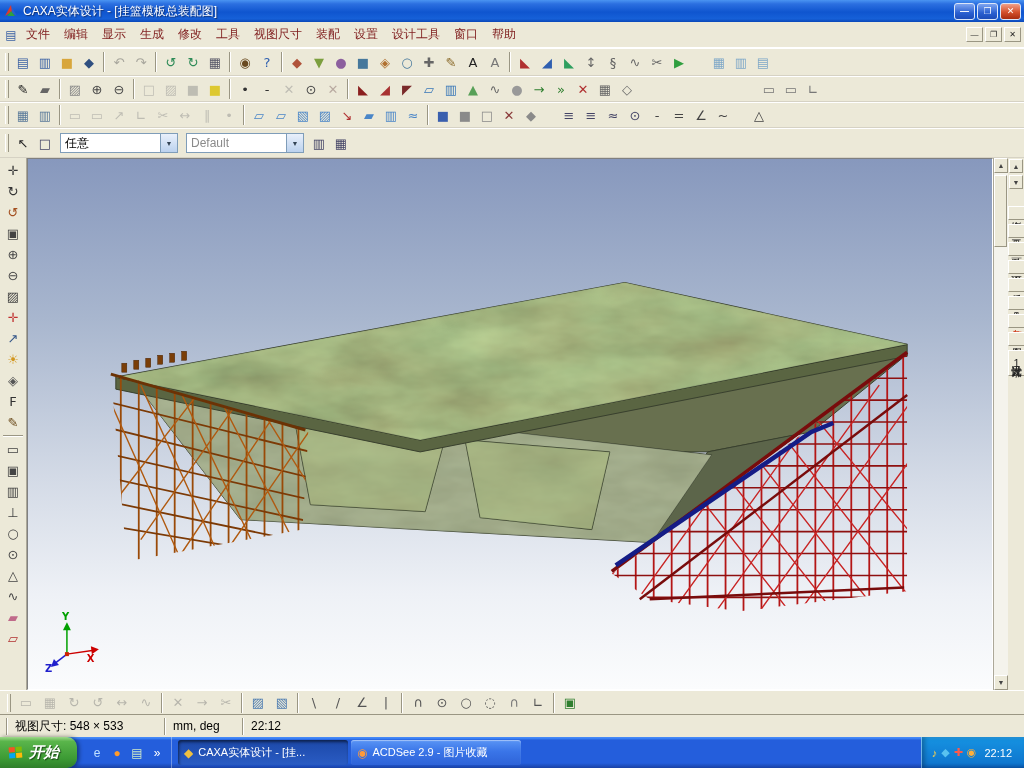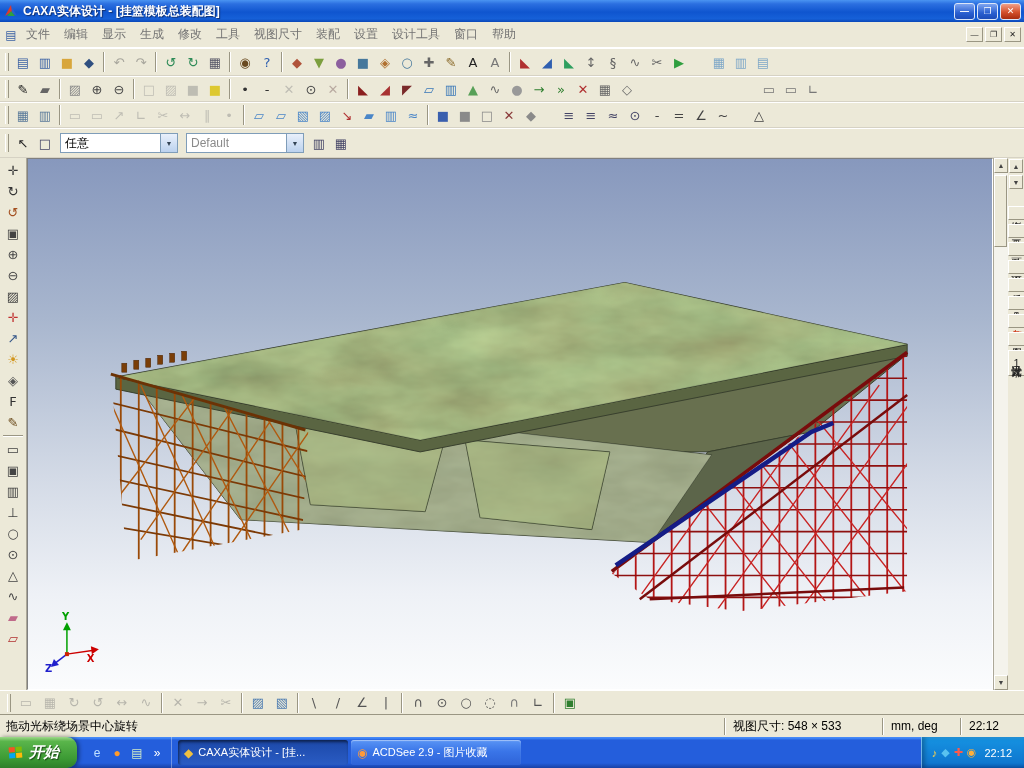--- a/index.html
+++ b/index.html
@@ -1,28 +1,28 @@
 <!DOCTYPE html>
 <html><head>
 <meta charset="utf-8">
 <style>
   *{box-sizing:border-box;margin:0;padding:0}
   html,body{width:1024px;height:768px;overflow:hidden;background:#ECE9D8;
     font-family:"Liberation Sans","DejaVu Sans",sans-serif;font-size:12px;cursor:default}
   
   .titlebar{height:22px;display:flex;align-items:center;padding:0 3px;
     background:linear-gradient(180deg,#4a94f2 0%,#2b6fe0 18%,#0f55cf 55%,#1660d8 85%,#0a47b8 100%);color:#fff}
-  .title-text{font-weight:bold;font-size:12px;margin-left:4px;flex:1;white-space:nowrap;overflow:hidden;text-shadow:1px 1px 1px #12306e}
+  .title-text{font-weight:normal;font-size:12px;margin-left:4px;flex:1;white-space:nowrap;overflow:hidden;text-shadow:1px 1px 1px #12306e}
   .wbtn{width:21px;height:17px;margin-left:2px;border:1px solid #dce6f8;border-radius:3px;display:flex;align-items:center;justify-content:center;
     font-size:9px;color:#fff;font-weight:bold;background:linear-gradient(#7fa5f0,#2a5fd0 60%,#1d4cb8)}
   .wbtn.close{background:linear-gradient(#f0a088,#d4502c 55%,#a82c10)}
   
   .menubar{height:26px;background:#ECE9D8;display:flex;align-items:center;padding:0 3px;border-bottom:1px solid #fff}
   .child-icon{width:16px;height:16px;display:flex;align-items:center;justify-content:center;color:#3d63a5;font-size:12px}
-  .menu-item{padding:4px 7px;color:#737373}
+  .menu-item{padding:4px 7px;color:#7f1d1d}
   .menu-spring{flex:1}
   .mdi-btn{width:17px;height:15px;border:1px solid #9a9683;border-top-color:#fff;border-left-color:#fff;background:#ECE9D8;
     font-size:8px;display:flex;align-items:center;justify-content:center;margin-left:2px;color:#222}
   
   .trow{background:#ECE9D8;display:flex;align-items:center;padding:1px 2px;border-bottom:1px solid #d6d2c4;border-top:1px solid #fff}
   #tb1{height:28px}#tb2{height:26px}#tb3{height:26px}#tb4{height:30px}
   .grip{width:4px;height:18px;margin:0 3px;border-left:1px solid #fff;border-right:1px solid #9a9683}
   .tbi{width:22px;height:22px;display:flex;align-items:center;justify-content:center;border:1px solid transparent}
   .tbi .g{font-size:13px;line-height:1;font-family:"DejaVu Sans",sans-serif}
   .tbi.dis{opacity:.45;filter:grayscale(70%)}
@@ -719,21 +719,20 @@
     <div class="tbi">
       <span class="g" style="color: rgb(85, 85, 85);">∟</span>
     </div>
     <div class="tsep"></div>
     <div class="tbi">
       <span class="g" style="color: rgb(47, 127, 47);">▣</span>
     </div>
   </div>
 
 <div class="statusbar">
-  <span class="status-hint">拖动光标绕场景中心旋转</span>
   <span class="scell w1">视图尺寸: 548 × 533</span>
   <span class="scell w2">mm, deg</span>
   <span class="scell w3">22:12</span>
 </div>
 
 <div class="taskbar">
   <div class="start">
     <svg width="16" height="16">
       <g transform="rotate(-4 8 8)">
         <rect x="1" y="2" width="6" height="5" fill="#f35325"></rect>

